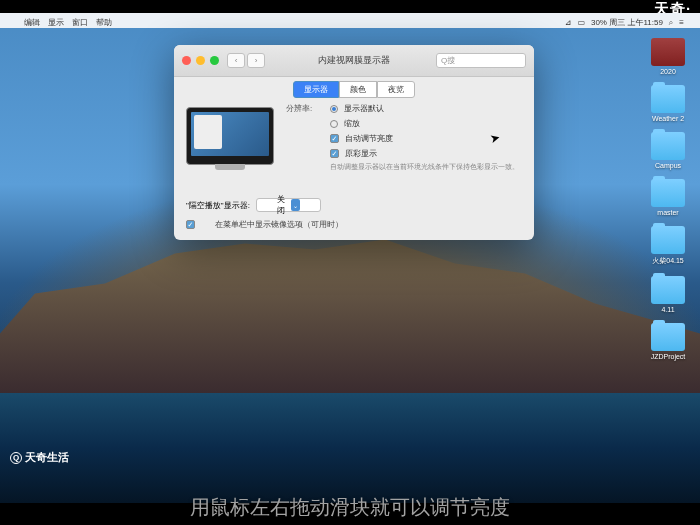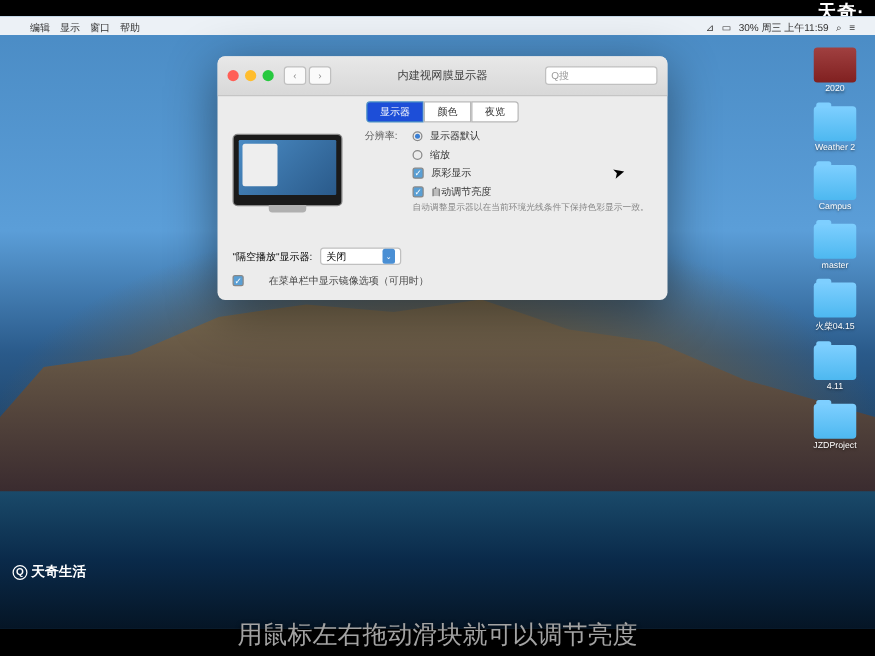--- a/index.html
+++ b/index.html
@@ -27,38 +27,38 @@
 .traffic span{width:9px;height:9px;border-radius:50%}
 .tr{background:#ff5f56}.ty{background:#ffbd2e}.tg{background:#27c93f}
 .navbtns{display:flex;gap:2px;margin-left:8px}
 .navbtns span{width:18px;height:15px;background:#fafafa;border:1px solid #c0c0c0;border-radius:3px;display:flex;align-items:center;justify-content:center;font-size:8px;color:#888}
 .wtitle{position:absolute;left:50%;transform:translateX(-50%);font-size:9px;color:#444}
 .search{margin-left:auto;width:90px;height:15px;background:#fff;border:1px solid #c0c0c0;border-radius:3px;font-size:8px;padding:0 4px;display:flex;align-items:center;color:#999}
 .tabs{height:20px;display:flex;justify-content:center;align-items:center;gap:0;padding-top:4px}
 .tab{font-size:8px;padding:2px 10px;background:#fff;border:1px solid #b8b8b8;color:#333}
 .tab:first-child{border-radius:3px 0 0 3px}
 .tab:last-child{border-radius:0 3px 3px 0}
-.tab.active{background:#1d4ed8;color:#fff;border-color:#4a8fc4}
+.tab.active{background:#3b82f6;color:#fff;border-color:#4a8fc4}
 .content{padding:6px 12px;display:flex;gap:12px}
 .monitor{width:88px;height:58px;background:#1a1a1a;border-radius:4px;position:relative;margin-top:4px;border:1px solid #888}
 .monitor:after{content:"";position:absolute;bottom:-6px;left:50%;transform:translateX(-50%);width:30px;height:6px;background:#b0b0b0;border-radius:0 0 3px 3px}
 .monitor .screen{position:absolute;inset:4px 4px 8px 4px;background:linear-gradient(135deg,#4a8bc4,#2a5a8a);border-radius:1px}
 .monitor .screen:before{content:"";position:absolute;left:3px;top:3px;width:28px;height:34px;background:#eee;border-radius:2px}
 .settings{flex:1;font-size:8px;color:#333}
 .row{display:flex;align-items:center;margin-bottom:4px;gap:6px}
-.row .label{width:38px;text-align:center;color:#555}
+.row .label{width:38px;text-align:left;color:#555}
 .radio{width:8px;height:8px;border:1px solid #888;border-radius:50%;display:inline-block;position:relative}
 .radio.checked:after{content:"";position:absolute;inset:1px;background:#3a7fd4;border-radius:50%}
 .slider{flex:1;height:3px;background:#c0c0c0;border-radius:2px;position:relative;margin-right:8px;max-width:130px}
 .slider .fill{position:absolute;left:0;top:0;bottom:0;width:78%;background:#5a9fd4;border-radius:2px}
 .slider .thumb{position:absolute;left:78%;top:-4px;width:10px;height:10px;background:#fff;border:1px solid #aaa;border-radius:50%;transform:translateX(-50%)}
 .checkbox{width:9px;height:9px;border:1px solid #888;border-radius:2px;background:#5a9fd4;display:inline-flex;align-items:center;justify-content:center;color:#fff;font-size:7px}
 .hint{font-size:7px;color:#888;margin-left:44px;line-height:1.2}
 .bottom-row{position:absolute;bottom:28px;left:12px;right:12px;display:flex;align-items:center;font-size:8px;gap:6px}
-.select{width:65px;height:14px;background:#fff;border:1px solid #c0c0c0;border-radius:3px;font-size:8px;padding:0 4px;display:flex;align-items:center;justify-content:space-between}
+.select{width:65px;height:14px;background:#fff;border:1px solid #c0c0c0;border-radius:3px;font-size:8px;padding:0 20px;display:flex;align-items:center;justify-content:space-between}
 .select .arrow{width:10px;height:12px;background:#4a8fd4;border-radius:2px;display:flex;align-items:center;justify-content:center;color:#fff;font-size:6px}
 .checkrow{position:absolute;bottom:10px;left:12px;font-size:8px;display:flex;align-items:center;gap:20px;color:#444}
 .cursor{position:absolute;top:118px;left:490px;font-size:12px;color:#000;transform:rotate(-15deg)}
 .caption-bar{position:absolute;bottom:0;left:0;right:0;height:35px;display:flex;align-items:center;justify-content:center}
 .caption{color:#a3a3a3;font-size:20px;font-weight:500;text-shadow:0 2px 4px rgba(0,0,0,0.8)}
 .brand-bl{position:absolute;bottom:38px;left:10px;color:#fff;font-size:11px;font-weight:700;display:flex;align-items:center;gap:3px}
 .brand-bl .logo{width:12px;height:12px;border:1.5px solid #fff;border-radius:50%;display:flex;align-items:center;justify-content:center;font-size:8px}
 </style>
 </head>
 <body>
@@ -153,26 +153,26 @@
           <span>显示器默认</span>
         </div>
         <div class="row">
           <span class="label"></span>
           <span class="radio"></span>
           <span>缩放</span>
         </div>
         <div class="row">
           <span class="label"></span>
           <span class="checkbox">✓</span>
-          <span>原彩显示</span>
+          <span>自动调节亮度</span>
         </div>
         <div class="row">
           <span class="label"></span>
           <span class="checkbox">✓</span>
-          <span>自动调节亮度</span>
+          <span>原彩显示</span>
         </div>
         <div class="hint">自动调整显示器以在当前环境光线条件下保持色彩显示一致。</div>
       </div>
     </div>
 
     <div class="bottom-row">
       <span>"隔空播放"显示器:</span>
       <div class="select">
         <span>关闭</span>
         <span class="arrow">⌄</span>

